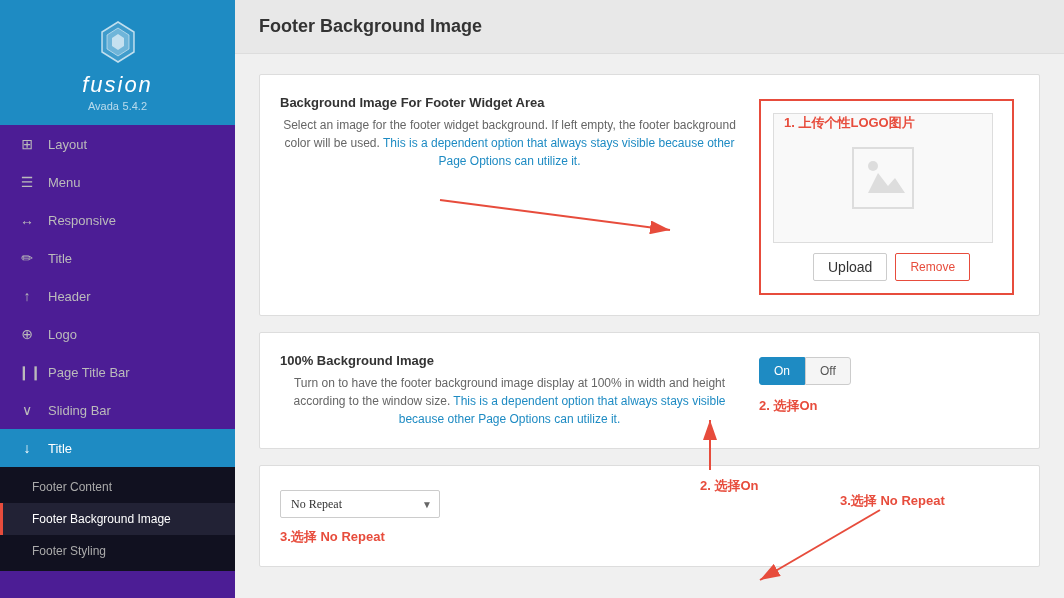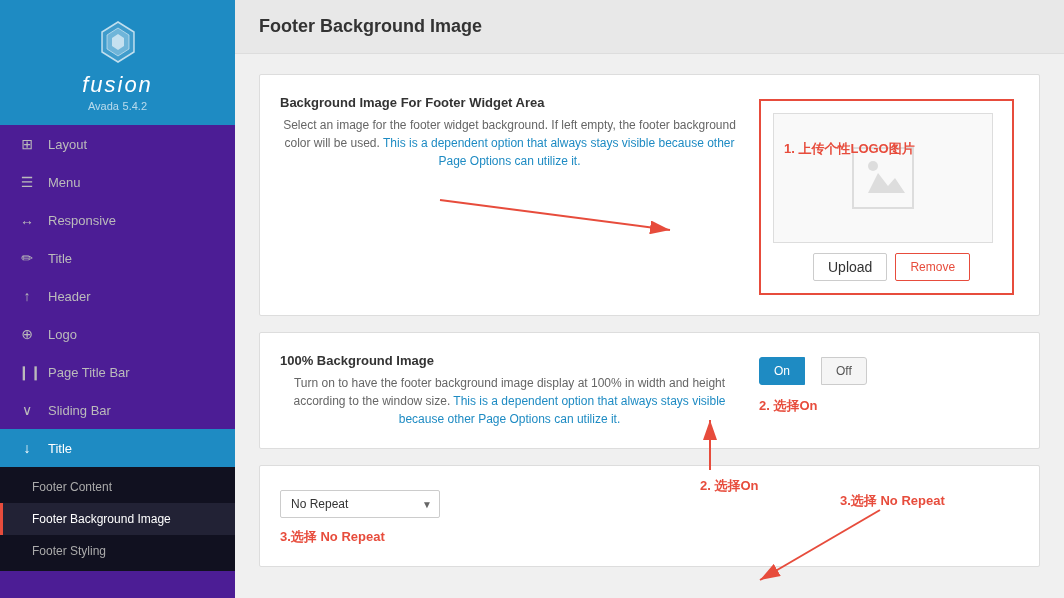--- a/index.html
+++ b/index.html
@@ -169,21 +169,21 @@
       background: #f9f9f9;
       display: flex;
       align-items: center;
       justify-content: center;
       margin-bottom: 10px;
       position: relative;
       overflow: hidden;
     }
     .image-preview .upload-hint {
       position: absolute;
-      top: 26px;
+      top: 0;
       left: 10px;
       color: #e74c3c;
       font-size: 13px;
       font-weight: bold;
     }
     .upload-buttons {
       display: flex;
       gap: 8px;
     }
     .btn-upload {
@@ -203,21 +203,21 @@
       color: #e74c3c;
       font-size: 12px;
       cursor: pointer;
       border-radius: 2px;
     }
 
     
     .toggle-group {
       display: flex;
       align-items: flex-end;
-      gap: 16px;
+      gap: 0;
     }
     .toggle-btn {
       padding: 6px 14px;
       border: 1px solid #ccc;
       background: #f5f5f5;
       color: #555;
       font-size: 12px;
       cursor: pointer;
     }
     .toggle-btn.active {
@@ -234,20 +234,21 @@
       border: 1px solid #ccc;
       background: white;
       color: #333;
       font-size: 12px;
       border-radius: 2px;
       appearance: none;
       -webkit-appearance: none;
       min-width: 160px;
       cursor: pointer;
       position: relative;
+      font-family: Liberation Serif, serif;
     }
     .select-wrapper {
       position: relative;
       display: inline-block;
     }
     .select-wrapper::after {
       content: '▼';
       position: absolute;
       right: 8px;
       top: 50%;

